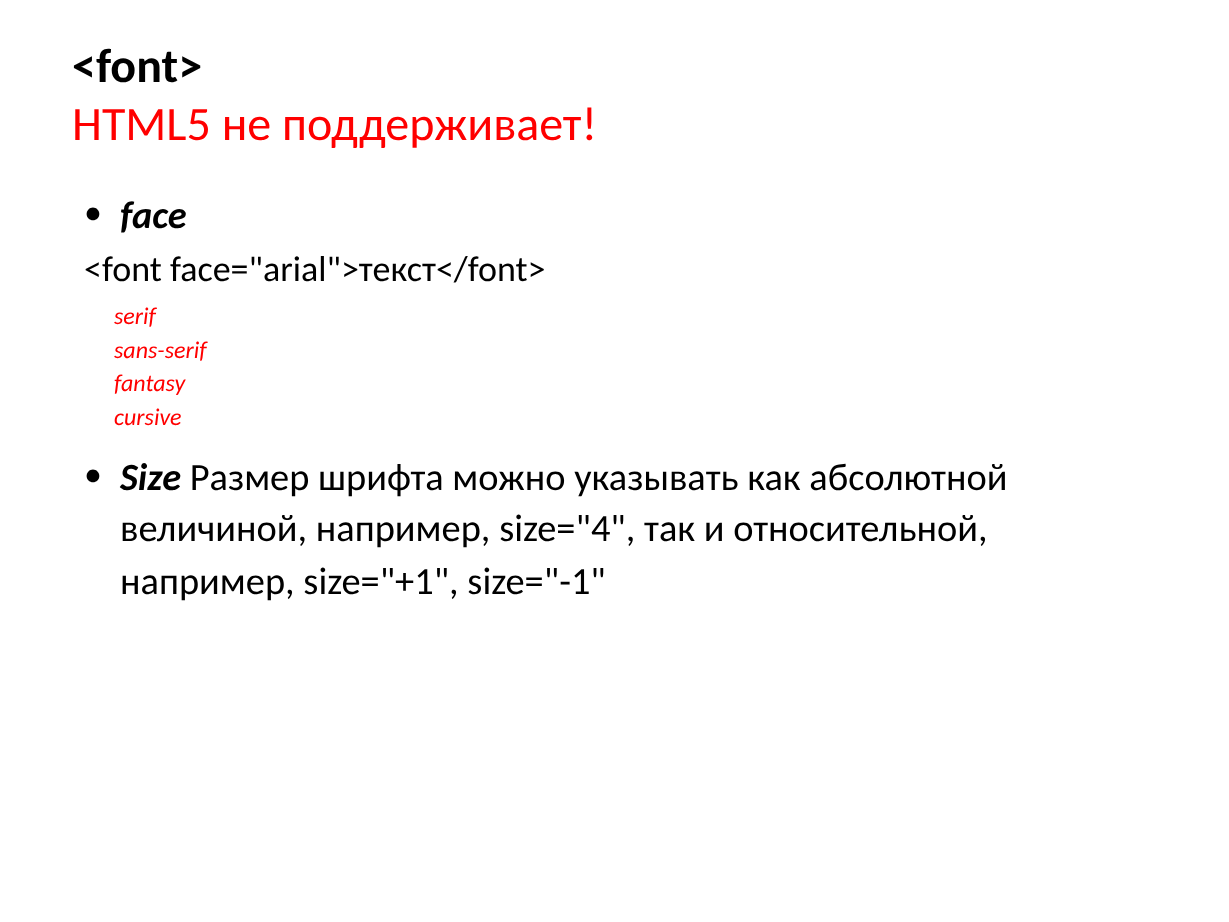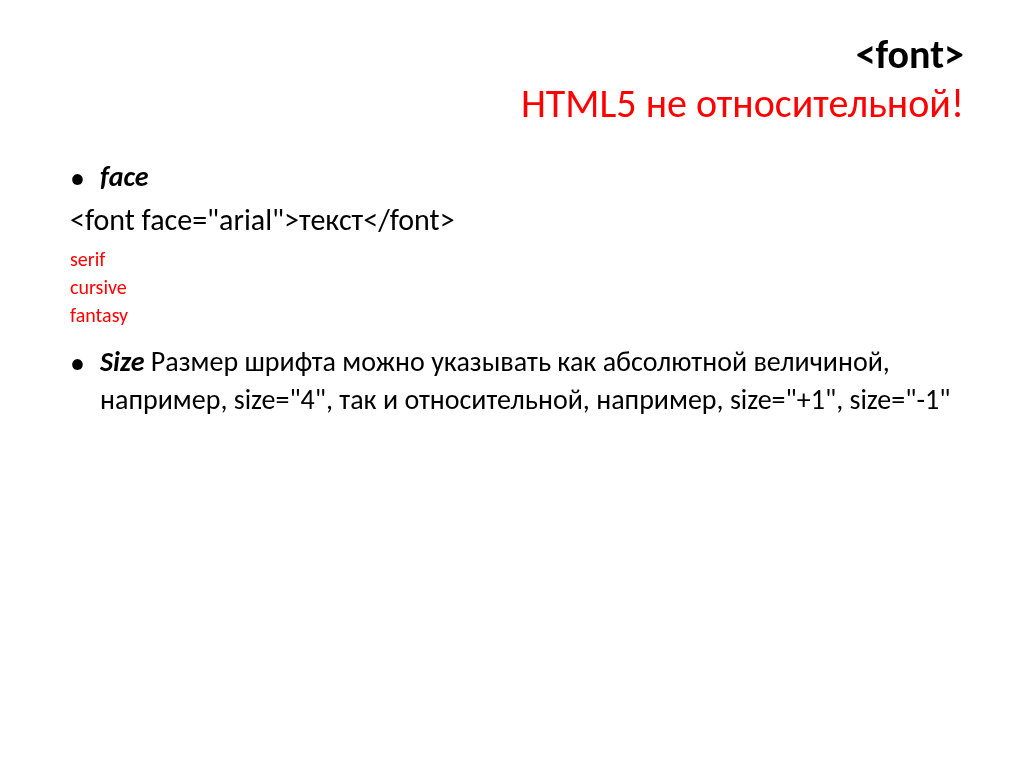--- a/index.html
+++ b/index.html
@@ -9,21 +9,21 @@
     }
     body {
       width: 1024px;
       height: 768px;
       background: #ffffff;
       font-family: Calibri, Arial, sans-serif;
       padding: 30px 60px;
       color: #000000;
     }
     .title-block {
-      text-align: right;
+      text-align: left;
       margin-bottom: 30px;
     }
     .title-line1 {
       font-size: 40px;
       font-weight: bold;
       color: #000000;
     }
     .title-line2 {
       font-size: 40px;
       font-weight: normal;
@@ -31,21 +31,21 @@
     }
     .content {
       padding-left: 10px;
     }
     ul {
       list-style: none;
       padding-left: 30px;
     }
     li {
       position: relative;
-      font-size: 28px;
+      font-size: 32px;
       line-height: 1.35;
       margin-bottom: 4px;
     }
     li::before {
       content: "•";
       position: absolute;
       left: -30px;
       font-size: 30px;
       color: #000000;
     }
@@ -58,50 +58,53 @@
       padding-left: 0px;
       margin-bottom: 6px;
       line-height: 1.3;
     }
     .font-family-list {
       padding-left: 0px;
       margin-bottom: 14px;
     }
     .font-family-item {
       font-size: 20px;
+      font-style: italic;
       color: #ff0000;
       line-height: 1.4;
+      margin-left: 25px;
     }
     .size-desc {
       font-weight: normal;
       font-style: normal;
       margin-top: 24px;
     }
   </style>
 </head>
 <body>
 
 <div class="title-block">
   <div class="title-line1">&lt;font&gt;</div>
-  <div class="title-line2">HTML5 не относительной!</div>
+  <div class="title-line2">HTML5 не поддерживает!</div>
 </div>
 
 <div class="content">
   <ul>
     <li>
       <span class="bold-italic">face</span>
     </li>
   </ul>
 
   <div class="code-example">&lt;font face="arial"&gt;текст&lt;/font&gt;</div>
 
   <div class="font-family-list">
     <div class="font-family-item">serif</div>
+    <div class="font-family-item">sans-serif</div>
+    <div class="font-family-item">fantasy</div>
     <div class="font-family-item">cursive</div>
-    <div class="font-family-item">fantasy</div>
   </div>
 
   <ul>
     <li>
       <span class="bold-italic">Size</span><span class="size-desc"> Размер шрифта можно указывать как абсолютной величиной, например, size="4", так и относительной, например, size="+1", size="-1"</span>
     </li>
   </ul>
 </div>
 
 </body></html>

